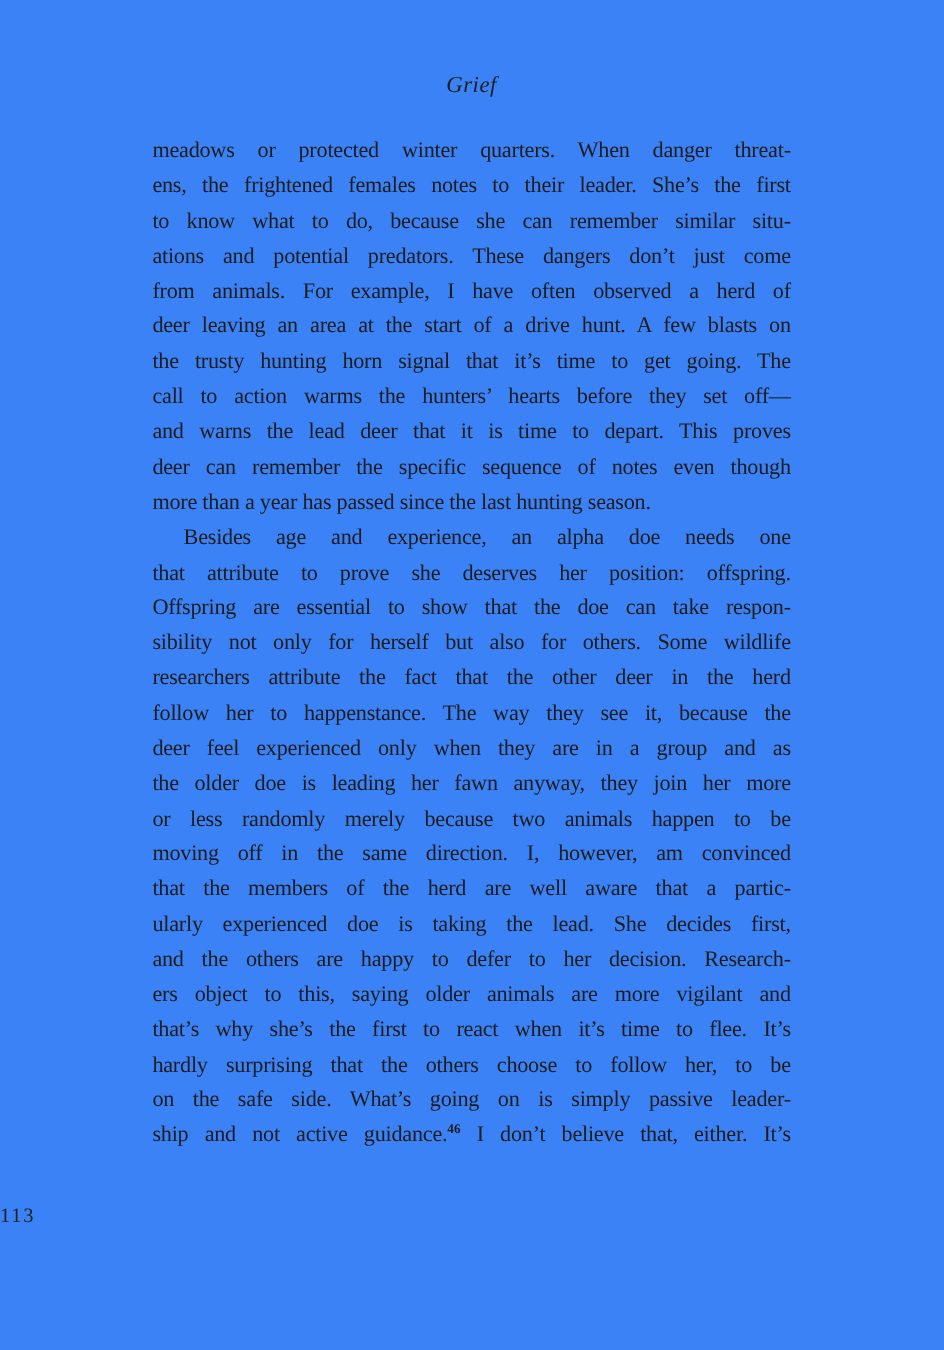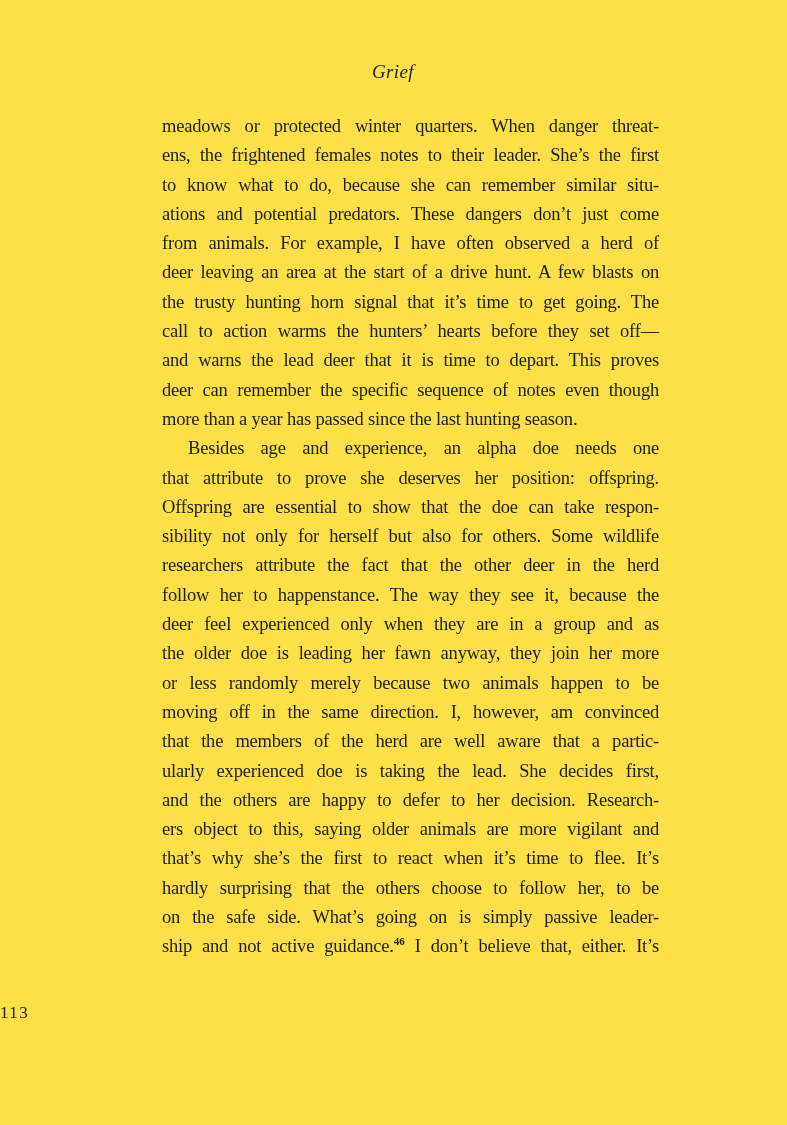--- a/index.html
+++ b/index.html
@@ -11,21 +11,21 @@
     width: 787px;
     height: 1125px;
     position: relative;
     font-family: "Liberation Serif", serif;
     color: #1c1c1c;
     overflow: hidden;
   }
   .page {
     position: absolute;
     inset: 0;
-    background: #fde047;
+    background: #3b82f6;
   }
   .running-head {
     position: absolute;
     top: 61px;
     left: 127px;
     width: 532px;
     text-align: center;
     font-style: italic;
     font-size: 19px;
     letter-spacing: 0.4px;
@@ -40,21 +40,20 @@
     letter-spacing: -0.2px;
     color: #1c1c1c;
   }
   .line {
     height: 29.3px;
     line-height: 29.3px;
     text-align: justify;
     text-align-last: justify;
     text-justify: inter-word;
     overflow: visible;
-    margin-left: 35px;
   }
   .line.para-end {
     text-align-last: left;
   }
   .line.indent {
     text-indent: 26px;
   }
   sup.fnref {
     font-size: 11px;
     font-weight: bold;

